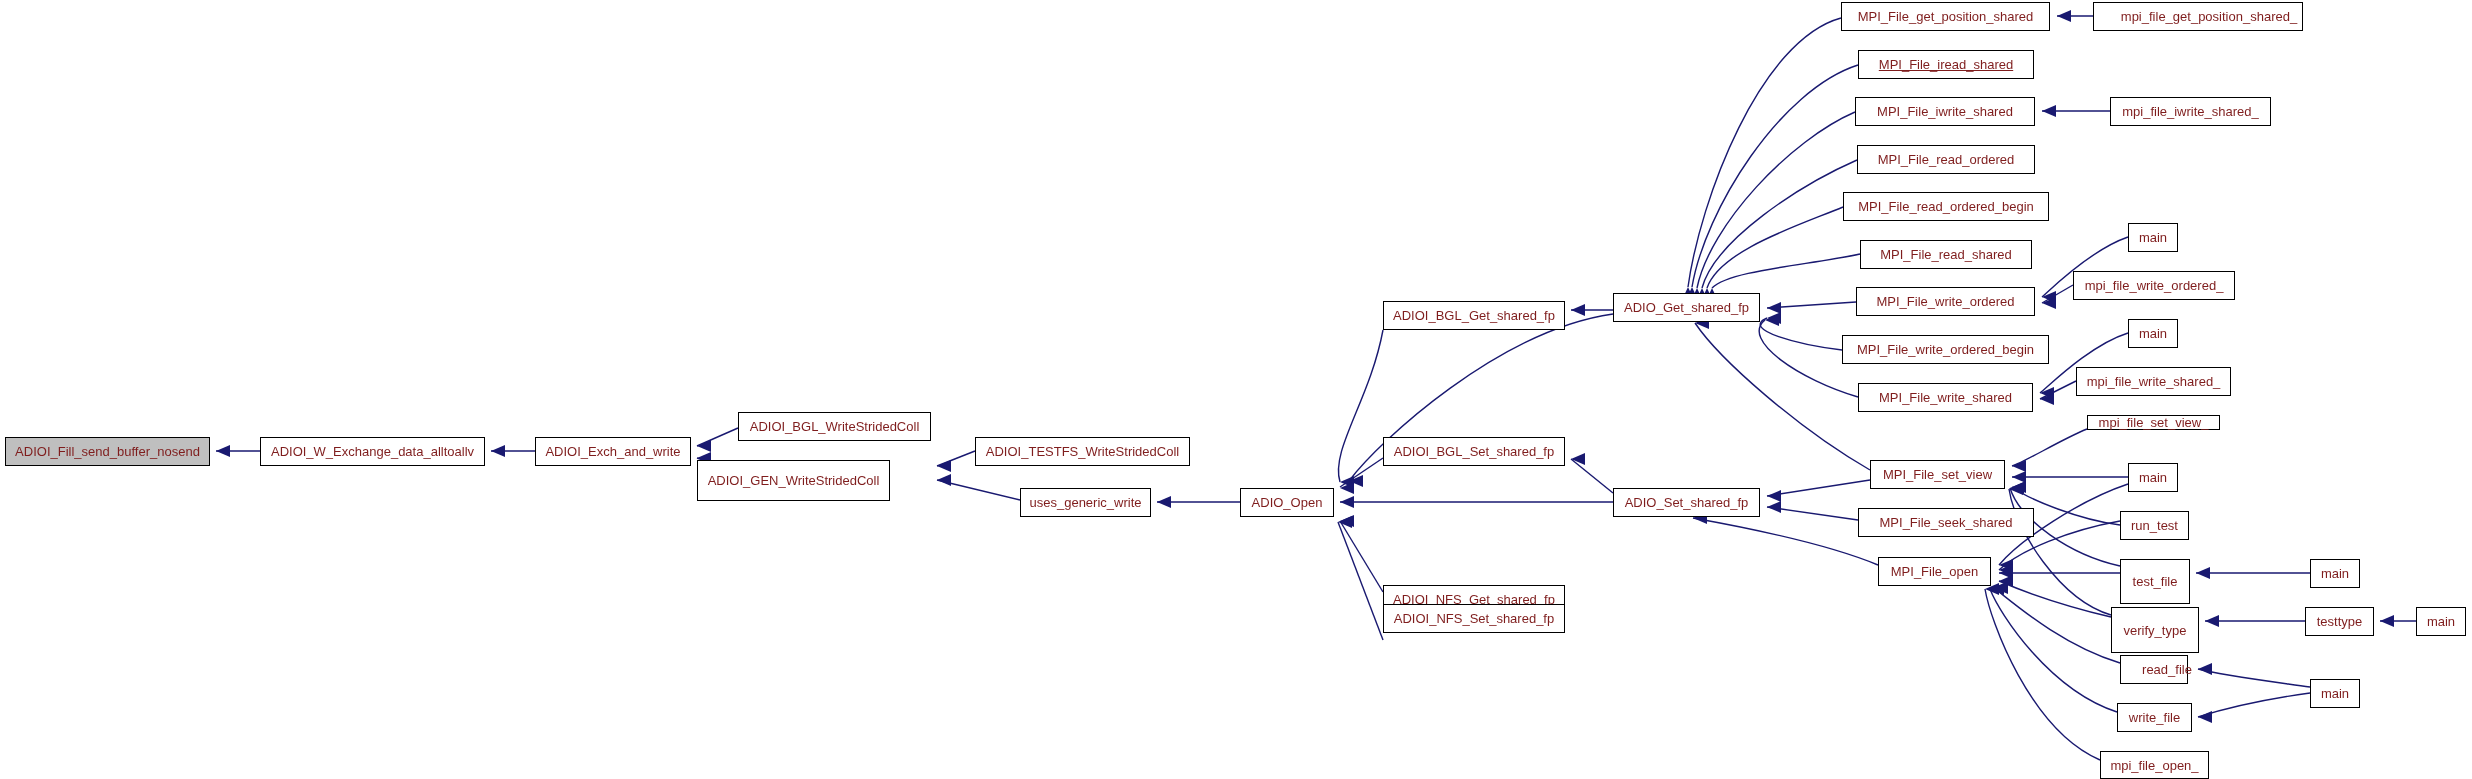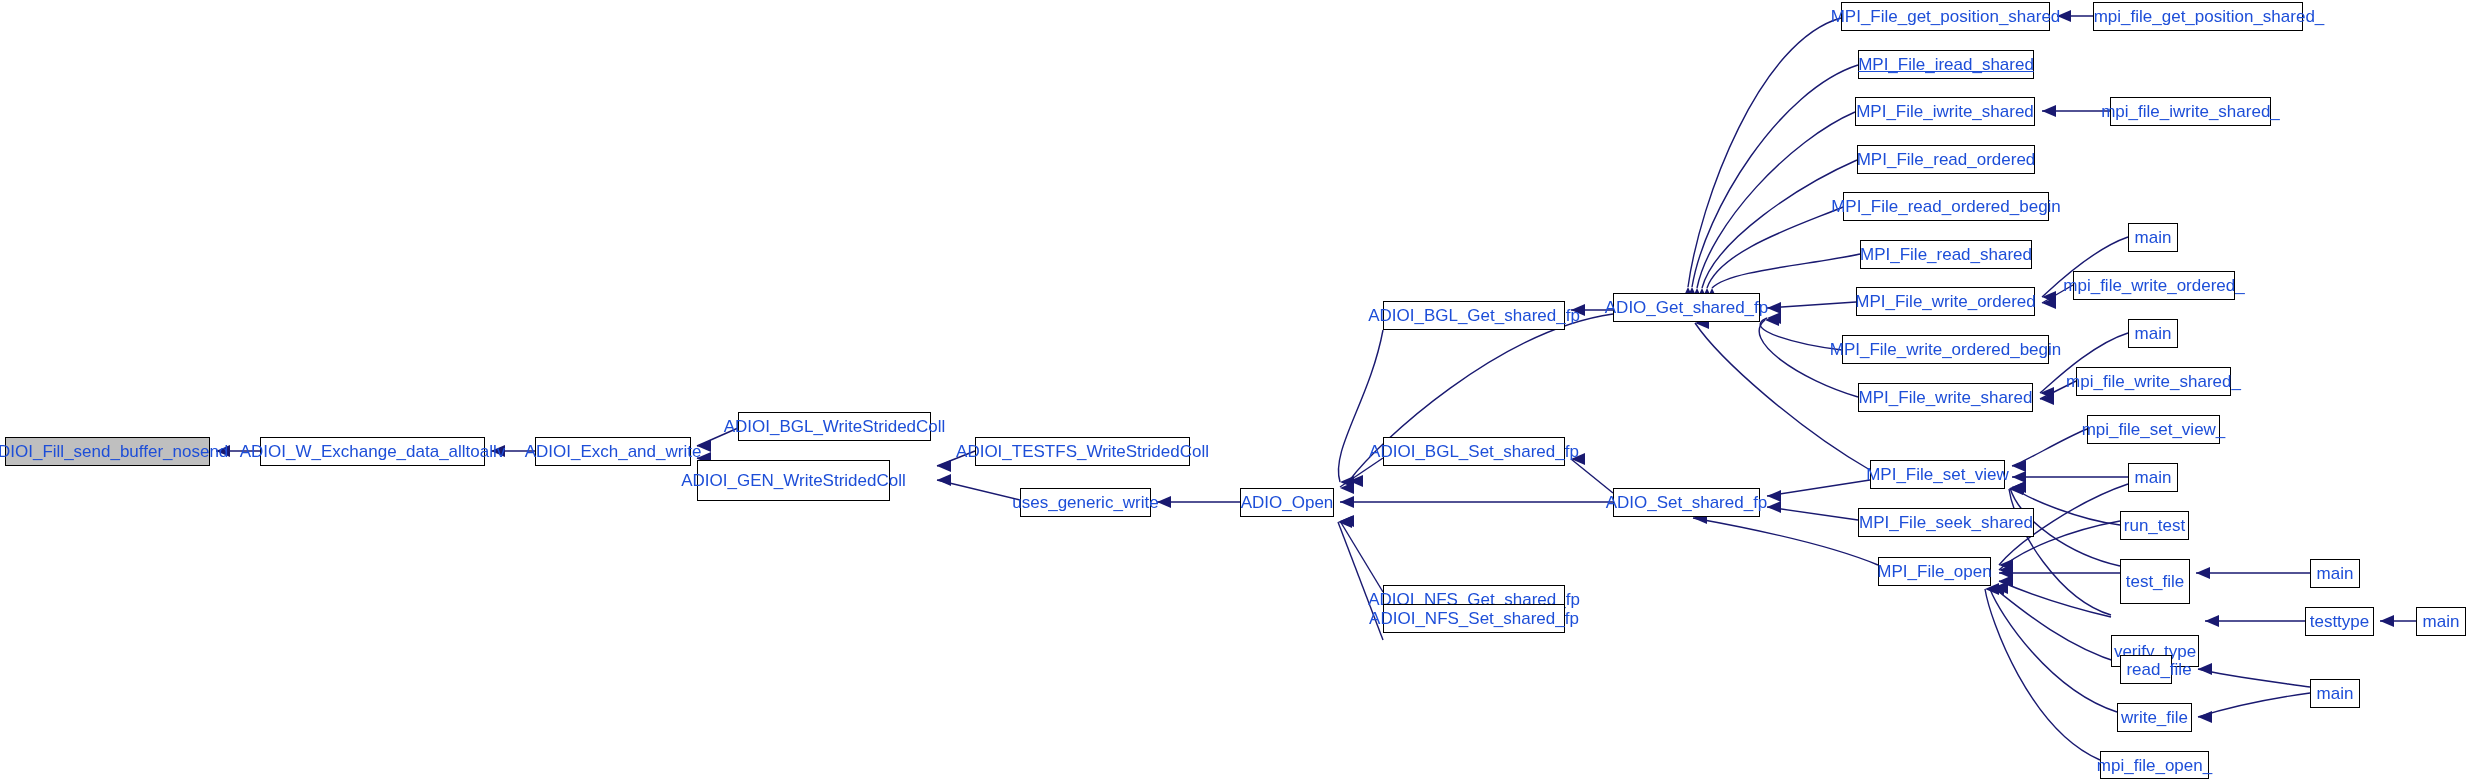--- a/index.html
+++ b/index.html
@@ -4,22 +4,22 @@
 <style>
   html,body{margin:0;padding:0;background:#ffffff;}
   body{font-family:"Liberation Sans",sans-serif;}
   #canvas{position:relative;width:2472px;height:779px;background:#fff;overflow:hidden;}
   svg#edges{position:absolute;left:0;top:0;width:2472px;height:779px;}
   .node{
     position:absolute;
     box-sizing:border-box;
     border:1px solid #000000;
     background:#ffffff;
-    color:#1d4ed8;
-    font-size:17px;
+    color:#7f1d1d;
+    font-size:13px;
     line-height:1;
     display:flex;
     align-items:center;
     justify-content:center;
     white-space:nowrap;
     letter-spacing:0px;
   }
   .node.highlight{background:#bfbfbf;}
   .edge{stroke:#191970;stroke-width:1.4px;fill:none;}
   .arrow{fill:#191970;stroke:none;}
@@ -158,26 +158,26 @@
       <div class="node" style="left: 1858px; top: 383px; width: 175px; height: 29px;">MPI_File_write_shared</div>
       <div class="node" style="left: 1870px; top: 460px; width: 135px; height: 29px;">MPI_File_set_view</div>
       <div class="node" style="left: 1858px; top: 508px; width: 176px; height: 29px;">MPI_File_seek_shared</div>
       <div class="node" style="left: 1878px; top: 557px; width: 113px; height: 29px;">MPI_File_open</div>
       <div class="node" style="left: 2093px; top: 2px; width: 210px; height: 29px; padding-left: 22px;">mpi_file_get_position_shared_</div>
       <div class="node" style="left: 2110px; top: 97px; width: 161px; height: 29px;">mpi_file_iwrite_shared_</div>
       <div class="node" style="left: 2128px; top: 223px; width: 50px; height: 29px;">main</div>
       <div class="node" style="left: 2073px; top: 271px; width: 162px; height: 29px;">mpi_file_write_ordered_</div>
       <div class="node" style="left: 2128px; top: 319px; width: 50px; height: 29px;">main</div>
       <div class="node" style="left: 2076px; top: 367px; width: 155px; height: 29px;">mpi_file_write_shared_</div>
-      <div class="node" style="left: 2087px; top: 415px; width: 133px; height: 29px;">mpi_file_set_view_</div>
+      <div class="node" style="left: 2087px; top: 415px; width: 133px; height: 15px;">mpi_file_set_view_</div>
       <div class="node" style="left: 2128px; top: 463px; width: 50px; height: 29px;">main</div>
       <div class="node" style="left: 2120px; top: 511px; width: 69px; height: 29px;">run_test</div>
       <div class="node" style="left: 2120px; top: 559px; width: 70px; height: 45px;">test_file</div>
-      <div class="node" style="left: 2111px; top: 635px; width: 88px; height: 32px;">verify_type</div>
-      <div class="node" style="left: 2120px; top: 655px; width: 52px; height: 29px; padding-left: 26px;">read_file</div>
+      <div class="node" style="left: 2111px; top: 607px; width: 88px; height: 46px;">verify_type</div>
+      <div class="node" style="left: 2120px; top: 655px; width: 68px; height: 29px; padding-left: 26px;">read_file</div>
       <div class="node" style="left: 2117px; top: 703px; width: 75px; height: 29px;">write_file</div>
       <div class="node" style="left: 2100px; top: 751px; width: 109px; height: 28px;">mpi_file_open_</div>
       <div class="node" style="left: 2310px; top: 559px; width: 50px; height: 29px;">main</div>
       <div class="node" style="left: 2305px; top: 607px; width: 69px; height: 29px;">testtype</div>
       <div class="node" style="left: 2416px; top: 607px; width: 50px; height: 29px;">main</div>
       <div class="node" style="left: 2310px; top: 679px; width: 50px; height: 29px;">main</div>
     </div>
 </div>
 
 </body></html>

